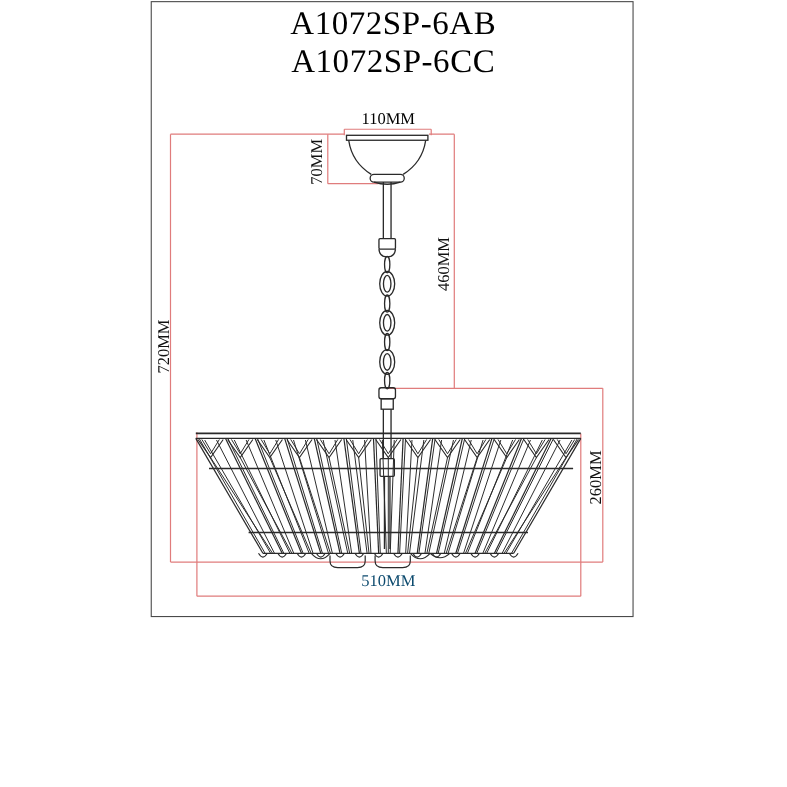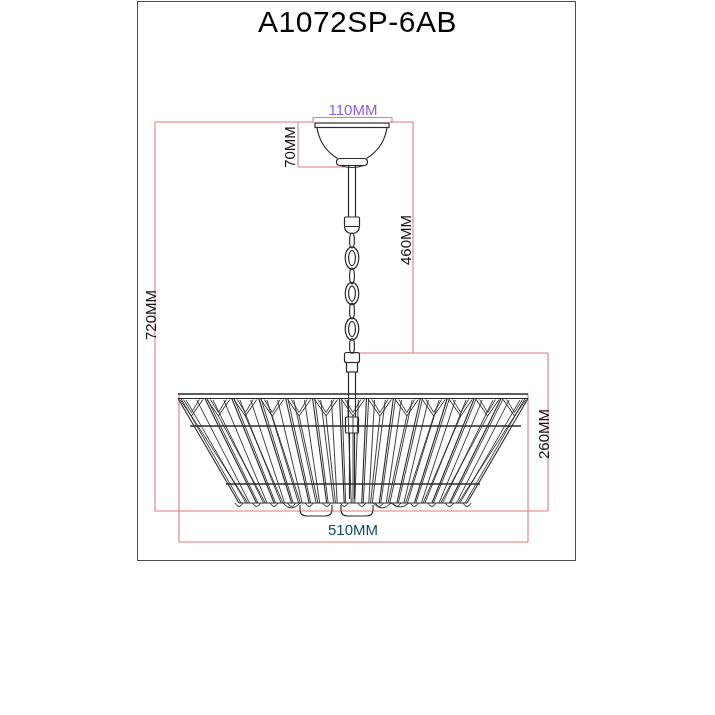--- a/index.html
+++ b/index.html
@@ -1,35 +1,36 @@
 <!DOCTYPE html>
 <html><head>
 <meta charset="utf-8">
 <style>
   html,body{margin:0;padding:0;background:#ffffff;}
   .stage{position:relative;width:715px;height:715px;background:#ffffff;overflow:hidden;
-         font-family:Liberation Sans, sans-serif;}
+         font-family:Liberation Serif, serif;}
   .frame{position:absolute;left:137px;top:1px;width:439px;height:560px;
          border:1px solid #4a4a4a;box-sizing:border-box;}
   .title{position:absolute;left:137px;top:5px;width:441px;text-align:center;
          font-size:30px;line-height:34px;color:#000;letter-spacing:0.5px;}
   .dim-label{position:absolute;font-size:15px;color:#111;white-space:nowrap;
              transform:translate(-50%,-50%);}
   .dim-label.rot{transform:translate(-50%,-50%) rotate(-90deg);}
   svg{position:absolute;left:0;top:0;}
 </style>
 </head>
 <body>
 
 <div class="stage">
 
   <div class="frame" style="border-color: rgb(74, 74, 74);"></div>
 
   <div class="title">
     <div>A1072SP-6AB</div>
+    <div>A1072SP-6CC</div>
   </div>
 
   <svg id="drawing" width="715" height="715" viewBox="0 0 715 715">
 
     <g id="dims" fill="none" stroke-width="1.1" stroke="#e07c7c">
 
       <path d="M313,117.5 H392 M313,117.5 V123 M392,117.5 V123"></path>
 
       <path d="M155,122 H313 M390,122 H413"></path>
 
@@ -202,19 +203,19 @@
           <path d="M226,484 H480" stroke-width="1.4" fill="none"></path>
           <path d="M300,505 v5 q0,6 7,6 h18 q7,0 7,-6 v-5" stroke-width="1.1" fill="none"></path>
           <path d="M341,505 v5 q0,6 7,6 h18 q7,0 7,-6 v-5" stroke-width="1.1" fill="none"></path>
           <path d="M283,503 Q291.5,513 300,503" stroke-width="1" fill="none"></path>
           <path d="M373,503 Q382,513 391,503" stroke-width="1" fill="none"></path>
           <path d="M391,503 Q400,511 409,503" stroke-width="1" fill="none"></path>
         </g>
     </g>
   </svg>
 
-  <div class="dim-label" style="left: 353px; top: 109px; color: #8b5cf6;">110MM</div>
+  <div class="dim-label" style="left: 353px; top: 109px; color: #000000;">110MM</div>
   <div class="dim-label rot" style="left: 289px; top: 147px; color: rgb(17, 17, 17);">70MM</div>
   <div class="dim-label rot" style="left: 405px; top: 240px; color: rgb(17, 17, 17);">460MM</div>
   <div class="dim-label rot" style="left: 150px; top: 315px; color: rgb(17, 17, 17);">720MM</div>
   <div class="dim-label rot" style="left: 543px; top: 434px; color: rgb(17, 17, 17);">260MM</div>
   <div class="dim-label" style="left: 353px; top: 529px; color: #0c4a6e;">510MM</div>
 </div>
 
 </body></html>

